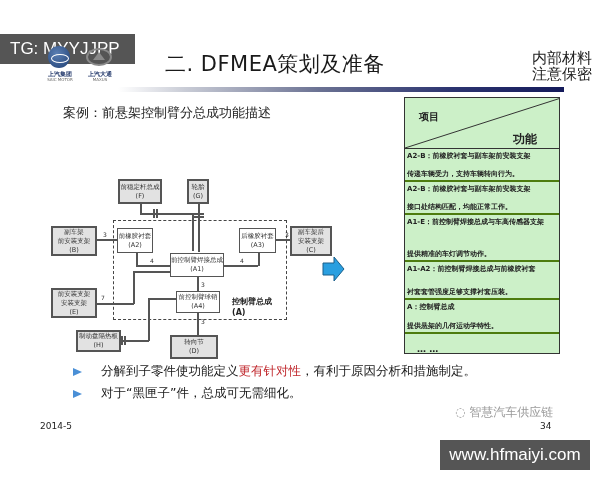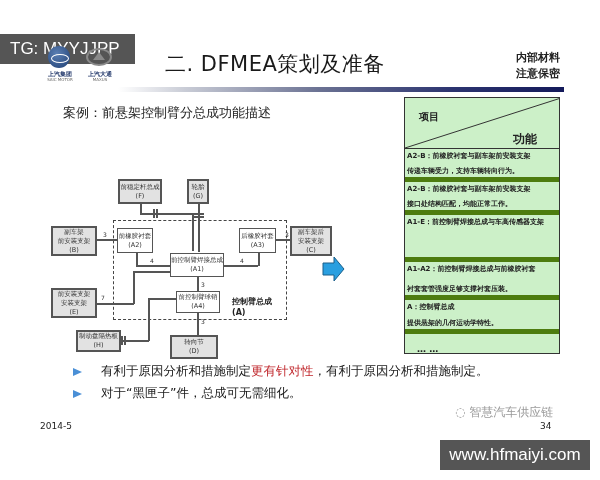--- a/index.html
+++ b/index.html
@@ -16,42 +16,42 @@
   .logo { top:46px; width:32px; height:40px; }
   .logo-saic-circle { position:absolute; left:4px; top:0; width:22px; height:22px; border-radius:50%;
                       background:radial-gradient(circle at 40% 35%, #5b7fb3, #1f3f74); }
   .logo-saic-ring { position:absolute; left:7px; top:8px; width:16px; height:7px; border:1px solid #fff; border-radius:50%; }
   .logo-maxus-oval { position:absolute; left:2px; top:2px; width:26px; height:18px; border:2px solid #8a8a8a; border-radius:50%; box-sizing:border-box; }
   .logo-maxus-tri { position:absolute; left:9px; top:6px; width:0; height:0; border-left:6px solid transparent; border-right:6px solid transparent; border-bottom:8px solid #8a8a8a; }
   .logo-text { position:absolute; top:24px; left:0; width:32px; font-size:6px; text-align:center; color:#2a3f70; font-weight:bold; line-height:7px; }
   .logo-sub { position:absolute; top:31px; left:0; width:32px; font-size:4px; text-align:center; color:#666; }
 
   .slide-title { left:165px; top:50px; font-size:21px; color:#1a1a1a; font-family:"DejaVu Sans", sans-serif; letter-spacing:0.5px; }
-  .confidential { left:516px; top:50px; font-size:11px; font-weight:bold; line-height:16px; color:#222; }
+  .confidential { left:532px; top:50px; font-size:15px; font-weight:normal; line-height:16px; color:#222; }
   .header-bar { left:118px; top:87px; width:446px; height:5px;
                 background:linear-gradient(to right, #ffffff 0%, #c9ccd6 15%, #6b7293 45%, #2c3470 75%, #141a5a 100%); }
 
   .case-title { left:63px; top:104px; font-size:13px; color:#222; }
 
   
   .box { position:absolute; border:2px solid #555; box-sizing:border-box; font-size:6.5px; text-align:center; color:#333; display:flex; flex-direction:column; justify-content:center; line-height:9px; }
   .box.grey { background:#e2e2e2; }
   .box.white { background:#ffffff; border-width:1.5px; }
   .dashed { position:absolute; border:1.5px dashed #444; }
   .line { position:absolute; background:#555; }
   .lbl { position:absolute; font-size:6px; color:#333; }
   .asm-label { position:absolute; font-size:8px; font-weight:bold; text-align:left; color:#222; line-height:11px; }
 
   
   .tbl { left:362px; top:97px; width:156px; height:257px; background:#ccf0c8; border:1.5px solid #333; box-sizing:border-box;margin-left:42px; }
   .tbl-head { position:relative; height:50px; border-bottom:1px solid #333; overflow:hidden; }
   .tbl-head svg { position:absolute; left:0; top:0; }
   .th-item { position:absolute; left:14px; top:12px; font-size:10px; font-weight:bold; color:#222; }
   .th-func { position:absolute; left:108px; top:33px; font-size:12px; font-weight:bold; color:#222; }
-  .row { border-bottom:5px solid #4d7c0f; font-size:7px; font-weight:bold; color:#222; padding:2px 2px 0 2px; box-sizing:border-box; position:relative; }
+  .row { border-bottom:2px solid #4d7c0f; font-size:7px; font-weight:bold; color:#222; padding:2px 2px 0 2px; box-sizing:border-box; position:relative; }
   .row .r1 { line-height:10px; }
   .row .r2 { position:absolute; bottom:1px; left:2px; right:2px; line-height:10px; }
   .row.last { border-bottom:none; font-size:9px; padding-left:12px; padding-top:10px; }
 
   
   .bullets { left:73px; top:360px; font-size:12.5px; color:#1a1a1a; }
   .bullet { position:relative; height:22px; line-height:22px; padding-left:28px; white-space:nowrap; }
   .bullet-mark { position:absolute; left:0; top:8px; width:0; height:0; border-top:4px solid transparent; border-bottom:4px solid transparent; border-left:9px solid #4a8fd6; }
   .hl { color:#c0282d; }
 
@@ -193,36 +193,37 @@
   <div class="row" style="height:33px;">
     <div class="r1">A2-B：前橡胶衬套与副车架前安装支架</div>
     <div class="r2">传递车辆受力，支持车辆转向行为。</div>
   </div>
   <div class="row" style="height:33px;">
     <div class="r1">A2-B：前橡胶衬套与副车架前安装支架</div>
     <div class="r2">接口处结构匹配，均能正常工作。</div>
   </div>
   <div class="row" style="height:47px;">
     <div class="r1">A1-E：前控制臂焊接总成与车高传感器支架</div>
+    <div class="r2">提供精准的车灯调节动作。</div>
   </div>
   <div class="row" style="height:38px;">
     <div class="r1">A1-A2：前控制臂焊接总成与前橡胶衬套</div>
     <div class="r2">衬套套管强度足够支撑衬套压装。</div>
   </div>
   <div class="row" style="height:34px;">
     <div class="r1">A：控制臂总成</div>
     <div class="r2">提供悬架的几何运动学特性。</div>
   </div>
   <div class="row last">… …</div>
 </div>
 
 <div class="abs bullets">
   <div class="bullet">
     <span class="bullet-mark"></span>
-    <span>有利于原因分析和措施制定</span><span class="hl">更有针对性</span><span>，有利于原因分析和措施制定。</span>
+    <span>分解到子零件使功能定义</span><span class="hl">更有针对性</span><span>，有利于原因分析和措施制定。</span>
   </div>
   <div class="bullet">
     <span class="bullet-mark"></span>
     <span>对于“黑匣子”件，总成可无需细化。</span>
   </div>
 </div>
 
 <div class="abs footer-date">2014-5</div>
 <div class="abs footer-page">34</div>
 <div class="abs wechat">

